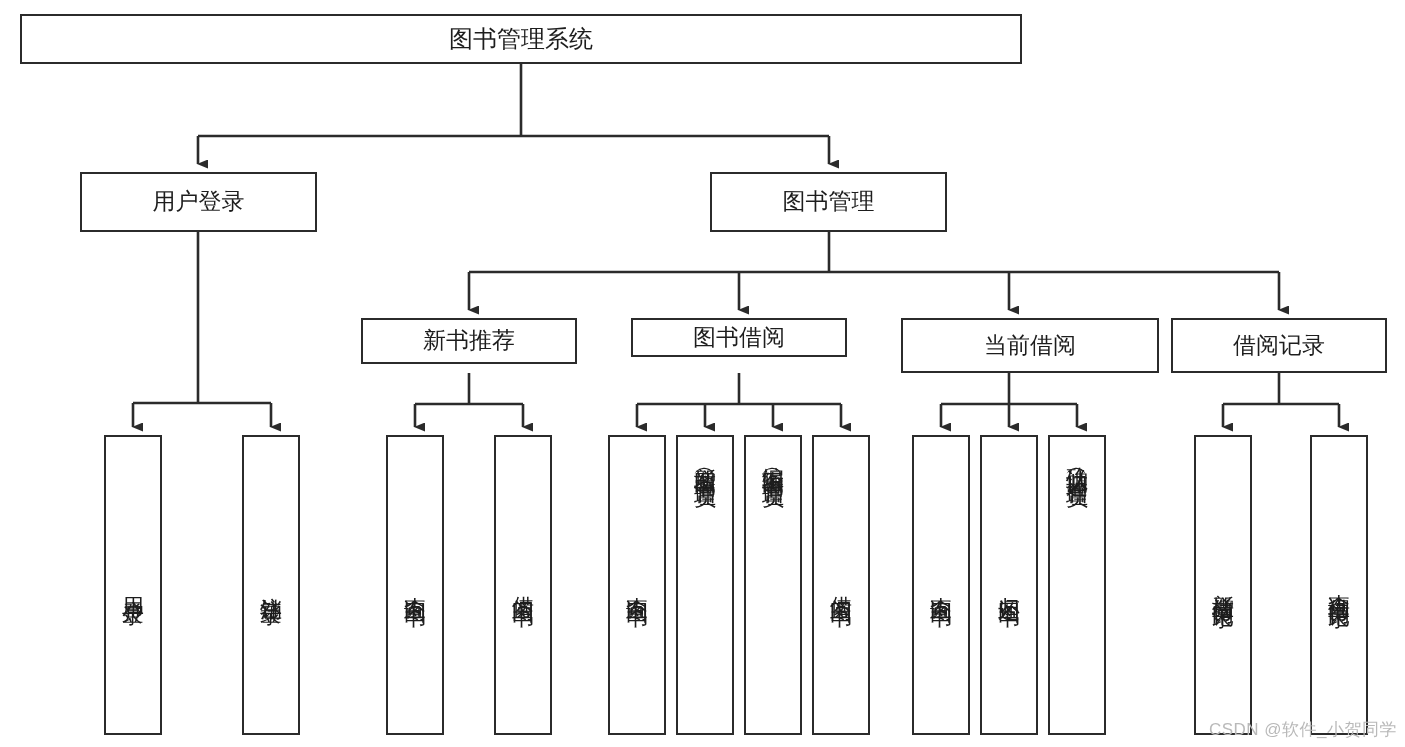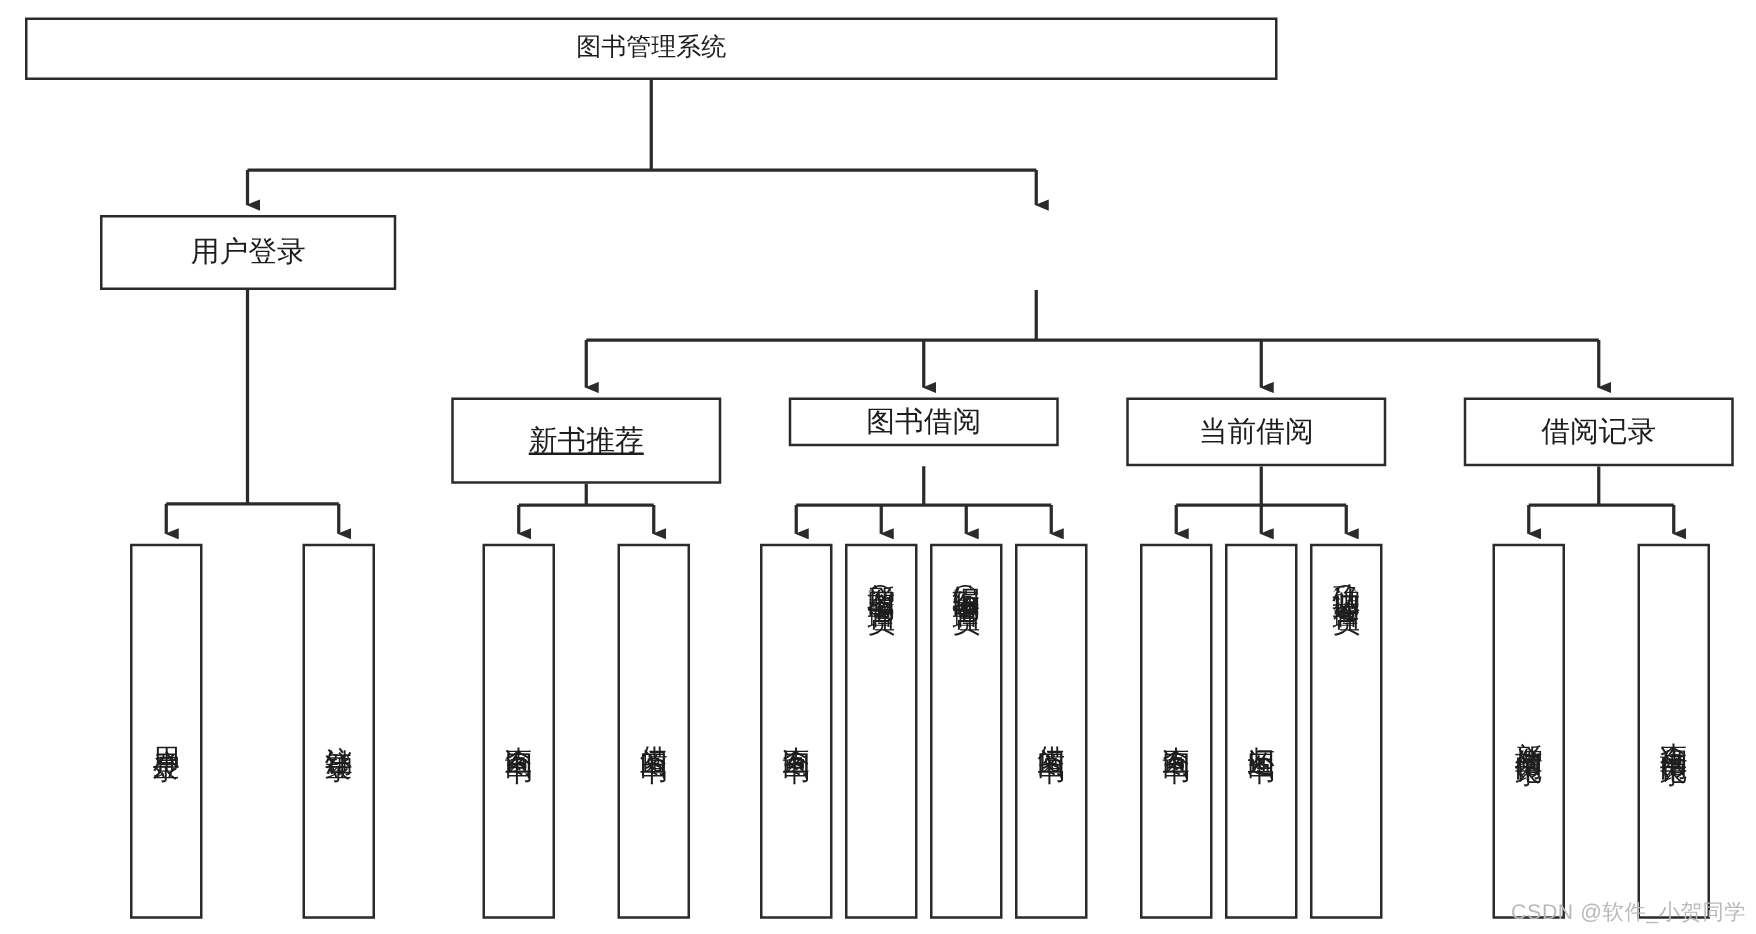--- a/index.html
+++ b/index.html
@@ -40,21 +40,21 @@
     display: block;
     line-height: 1.18;
     text-align: center;
     white-space: nowrap;
   }
   
   .node.h .cap {
     font-size: 23px;
   }
   .node.root .cap {
-    font-size: 20px;
+    font-size: 24px;
   }
   
   .node.v {
     align-items: flex-start;
     padding-top: 12px;
   }
   .node.v .cap {
     writing-mode: vertical-rl;
     text-orientation: upright;
     font-size: 22px;
@@ -139,30 +139,33 @@
   </svg>
 
   <div class="node h root" style="left:20px; top:14px; width:1002px; height:50px;">
     <span class="cap">图书管理系统</span>
   </div>
 
   <div class="node h" style="left:80px; top:172px; width:237px; height:60px;">
     <span class="cap">用户登录</span>
   </div>
 
-
-  <div class="node h" style="left:361px; top:318px; width:216px; height:69px;text-decoration:underline;">
+  <div class="node h" style="left:710px; top:172px; width:237px; height:60px;">
+    <span class="cap">图书管理</span>
+  </div>
+
+  <div class="node h" style="left:361px; top:318px; width:216px; height:46px;">
     <span class="cap">新书推荐</span>
   </div>
 
   <div class="node h" style="left:631px; top:318px; width:216px; height:39px;">
     <span class="cap">图书借阅</span>
   </div>
 
-  <div class="node h" style="left:901px; top:318px; width:208px; height:55px;">
+  <div class="node h" style="left:901px; top:318px; width:258px; height:55px;">
     <span class="cap">当前借阅</span>
   </div>
 
   <div class="node h" style="left:1171px; top:318px; width:216px; height:55px;">
     <span class="cap">借阅记录</span>
   </div>
 
   <div class="node v mid" style="left:104px; top:435px; width:58px; height:300px;">
     <span class="cap">用户登录</span>
   </div>

